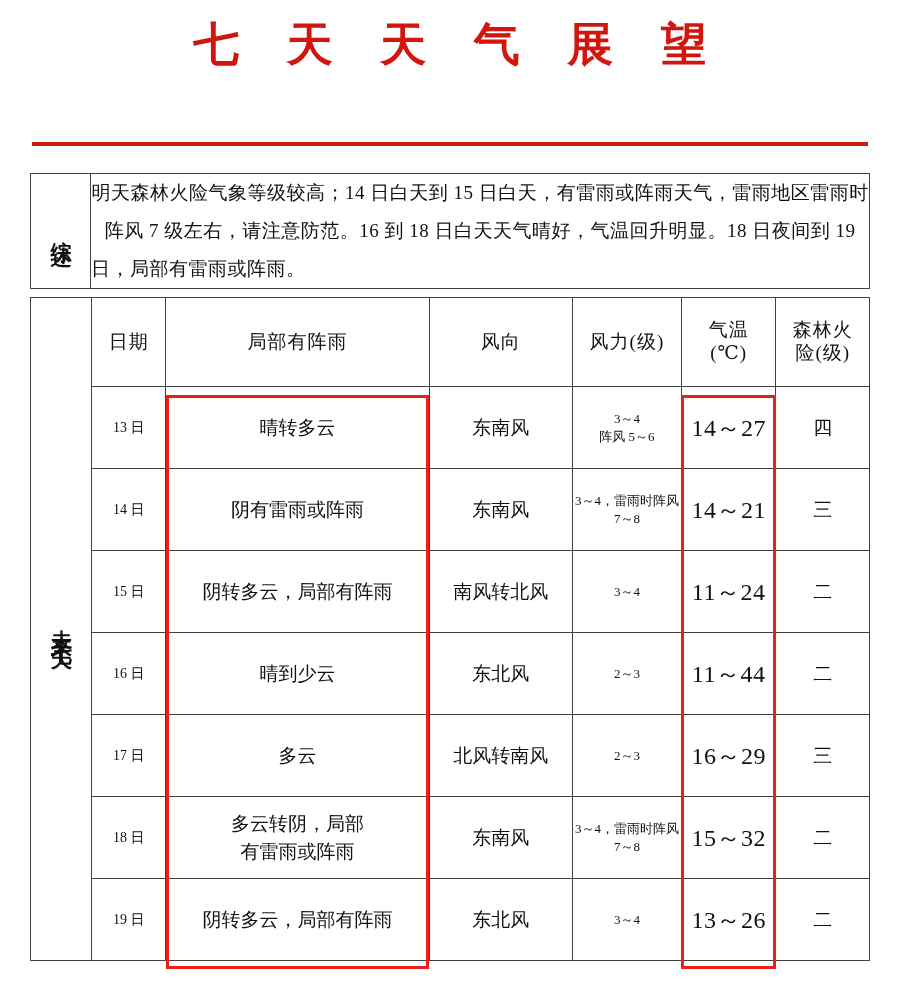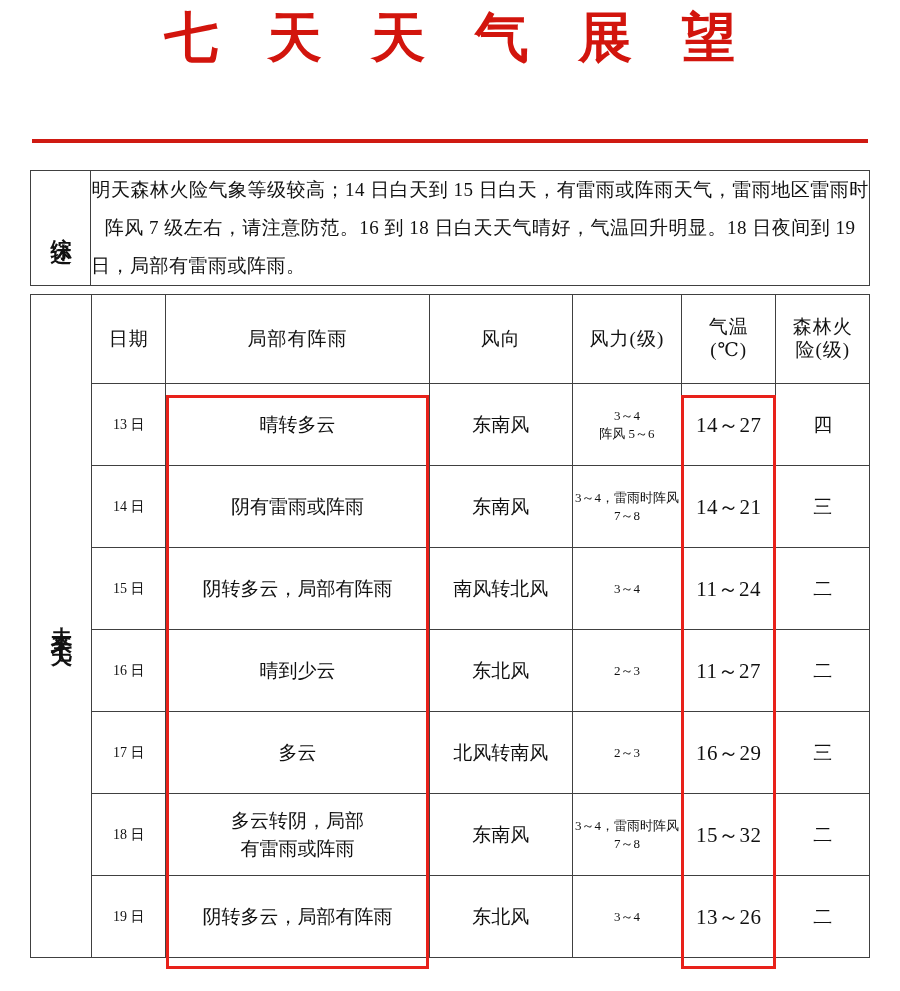--- a/index.html
+++ b/index.html
@@ -13,26 +13,26 @@
     font-family: "Liberation Serif", "DejaVu Serif", serif;
     color: #111111;
     position: relative;
     overflow: hidden;
   }
 
   
   .doc-title {
     text-align: center;
     color: #d2150d;
-    font-size: 54px;
+    font-size: 46px;
     font-weight: bold;
     letter-spacing: 18px;
     text-indent: 18px;
     line-height: 1;
-    padding-top: 11px;
+    padding-top: 22px;
     font-family: "Liberation Serif", "DejaVu Serif", serif;
     white-space: nowrap;
   }
 
   .masthead {
     margin: 34px 32px 0 32px;
     display: flex;
     align-items: flex-end;
     justify-content: flex-start;
     height: 34px;
@@ -119,21 +119,21 @@
   .c-date   { width: 73px; }
   .c-cond   { width: 259px; }
   .c-dir    { width: 141px; }
   .c-force  { width: 107px; }
   .c-temp   { width: 93px; }
   .c-fire   { width: 92px; }
 
   tr.data-row td { height: 81px; }
   tr.data-row td.cond-cell { line-height: 1.45; }
   tr.data-row td.force-cell { font-size: 13px; line-height: 1.35; }
-  tr.data-row td.temp-cell { font-size: 21px; letter-spacing: 0.5px; }
+  tr.data-row td.temp-cell { font-size: 24px; letter-spacing: 0.5px; }
   tr.data-row td.date-cell { font-size: 14px; }
   tr.data-row td.fire-cell { font-size: 19px; }
 
   
   .hl {
     position: absolute;
     border: 3px solid #e8211a;
     box-sizing: border-box;
     pointer-events: none;
   }
@@ -217,21 +217,21 @@
         <td class="dir-cell">南风转北风</td>
         <td class="force-cell">3～4</td>
         <td class="temp-cell">11～24</td>
         <td class="fire-cell">二</td>
       </tr>
       <tr class="data-row">
         <td class="date-cell">16 日</td>
         <td class="cond-cell">晴到少云</td>
         <td class="dir-cell">东北风</td>
         <td class="force-cell">2～3</td>
-        <td class="temp-cell">11～27</td>
+        <td class="temp-cell">11～44</td>
         <td class="fire-cell">二</td>
       </tr>
       <tr class="data-row">
         <td class="date-cell">17 日</td>
         <td class="cond-cell">多云</td>
         <td class="dir-cell">北风转南风</td>
         <td class="force-cell">2～3</td>
         <td class="temp-cell">16～29</td>
         <td class="fire-cell">三</td>
       </tr>

